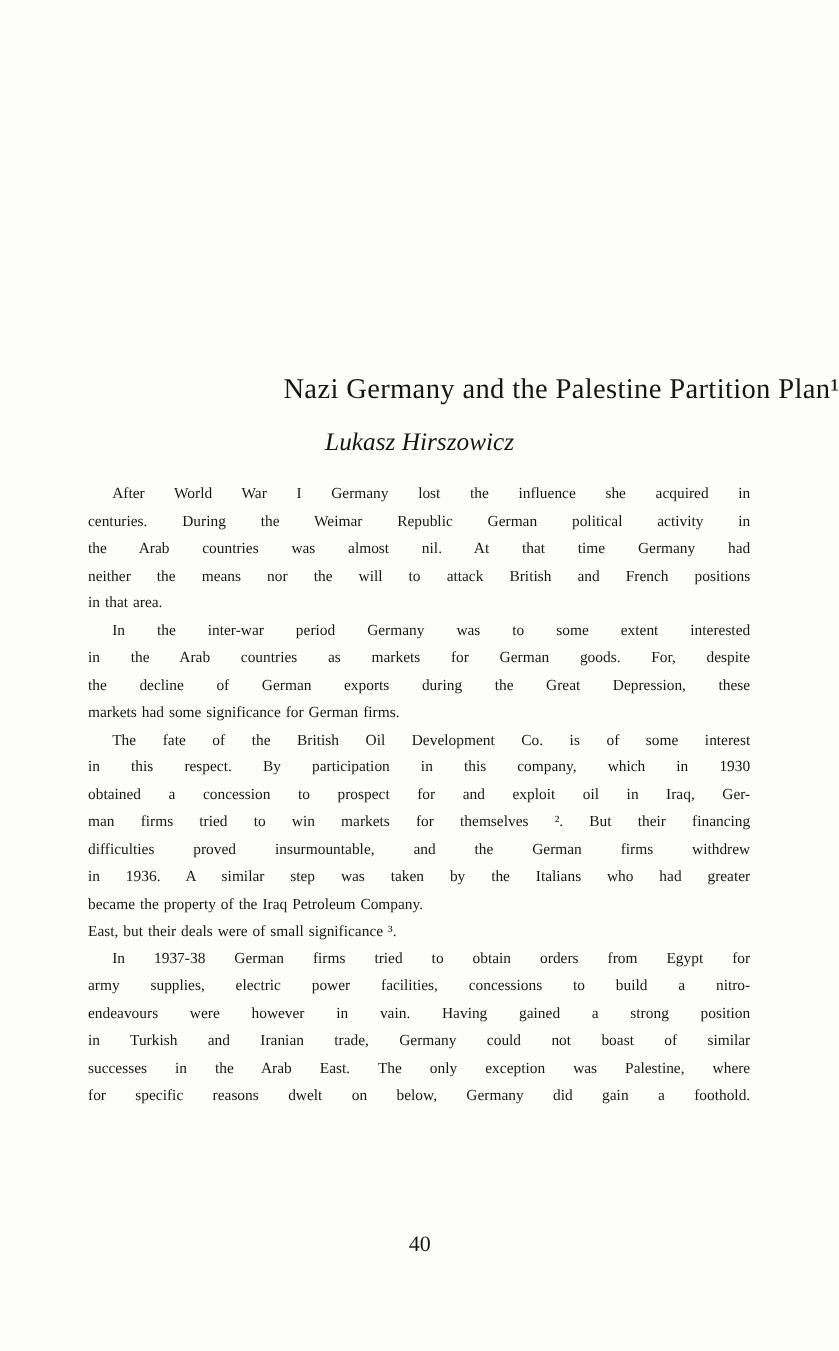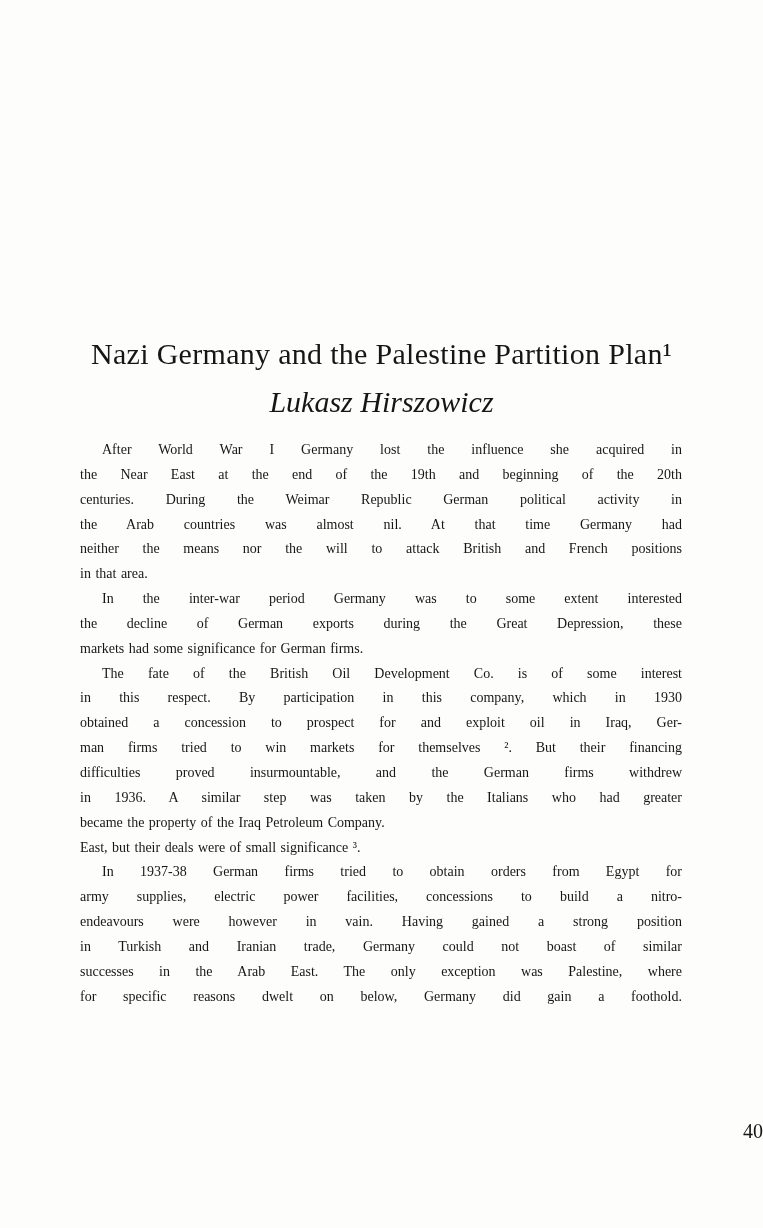--- a/index.html
+++ b/index.html
@@ -15,34 +15,34 @@
     background: #fdfdfb;
     color: #161616;
     font-family: "Liberation Serif", "DejaVu Serif", serif;
     overflow: hidden;
   }
   .title {
     position: absolute;
     top: 338px;
     left: 0;
     width: 100%;
-    text-align: center;
-    font-size: 30px;
+    text-align: right;
+    font-size: 26px;
     line-height: 32px;
     letter-spacing: 0.3px;
     white-space: nowrap;
   }
   .author {
     position: absolute;
     top: 388px;
     left: 0;
     width: 100%;
     text-align: center;
     font-style: italic;
-    font-size: 30px;
+    font-size: 23px;
     line-height: 28px;
   }
   .body-text {
     position: absolute;
     top: 438px;
     left: 80px;
     width: 602px;
   }
   .paragraph { margin: 0; padding: 0; }
   .line {
@@ -58,42 +58,42 @@
   .line.first { text-indent: 22px; }
   .line.last-left {
     text-align: center;
     text-align-last: left;
   }
   .page-number {
     position: absolute;
     top: 1118px;
     left: 0;
     width: 100%;
-    text-align: right;
+    text-align: center;
     font-size: 20px;
     line-height: 26px;
   }
 </style>
 </head>
 <body>
 
 <div class="page">
   <div class="title">Nazi Germany and the Palestine Partition Plan¹</div>
   <div class="author">Lukasz Hirszowicz</div>
   <div class="body-text">
       <div class="paragraph">
         <div class="line first">After World War I Germany lost the influence she acquired in</div>
-        <div class="line">the Near East at the end of the 19th and beginning of the 20th</div>
         <div class="line">centuries. During the Weimar Republic German political activity in</div>
         <div class="line">the Arab countries was almost nil. At that time Germany had</div>
         <div class="line">neither the means nor the will to attack British and French positions</div>
         <div class="line last-left">in that area.</div>
       </div>
       <div class="paragraph">
         <div class="line first">In the inter-war period Germany was to some extent interested</div>
+        <div class="line">in the Arab countries as markets for German goods. For, despite</div>
         <div class="line">the decline of German exports during the Great Depression, these</div>
         <div class="line last-left">markets had some significance for German firms.</div>
       </div>
       <div class="paragraph">
         <div class="line first">The fate of the British Oil Development Co. is of some interest</div>
         <div class="line">in this respect. By participation in this company, which in 1930</div>
         <div class="line">obtained a concession to prospect for and exploit oil in Iraq, Ger-</div>
         <div class="line">man firms tried to win markets for themselves ². But their financing</div>
         <div class="line">difficulties proved insurmountable, and the German firms withdrew</div>
         <div class="line">in 1936. A similar step was taken by the Italians who had greater</div>

